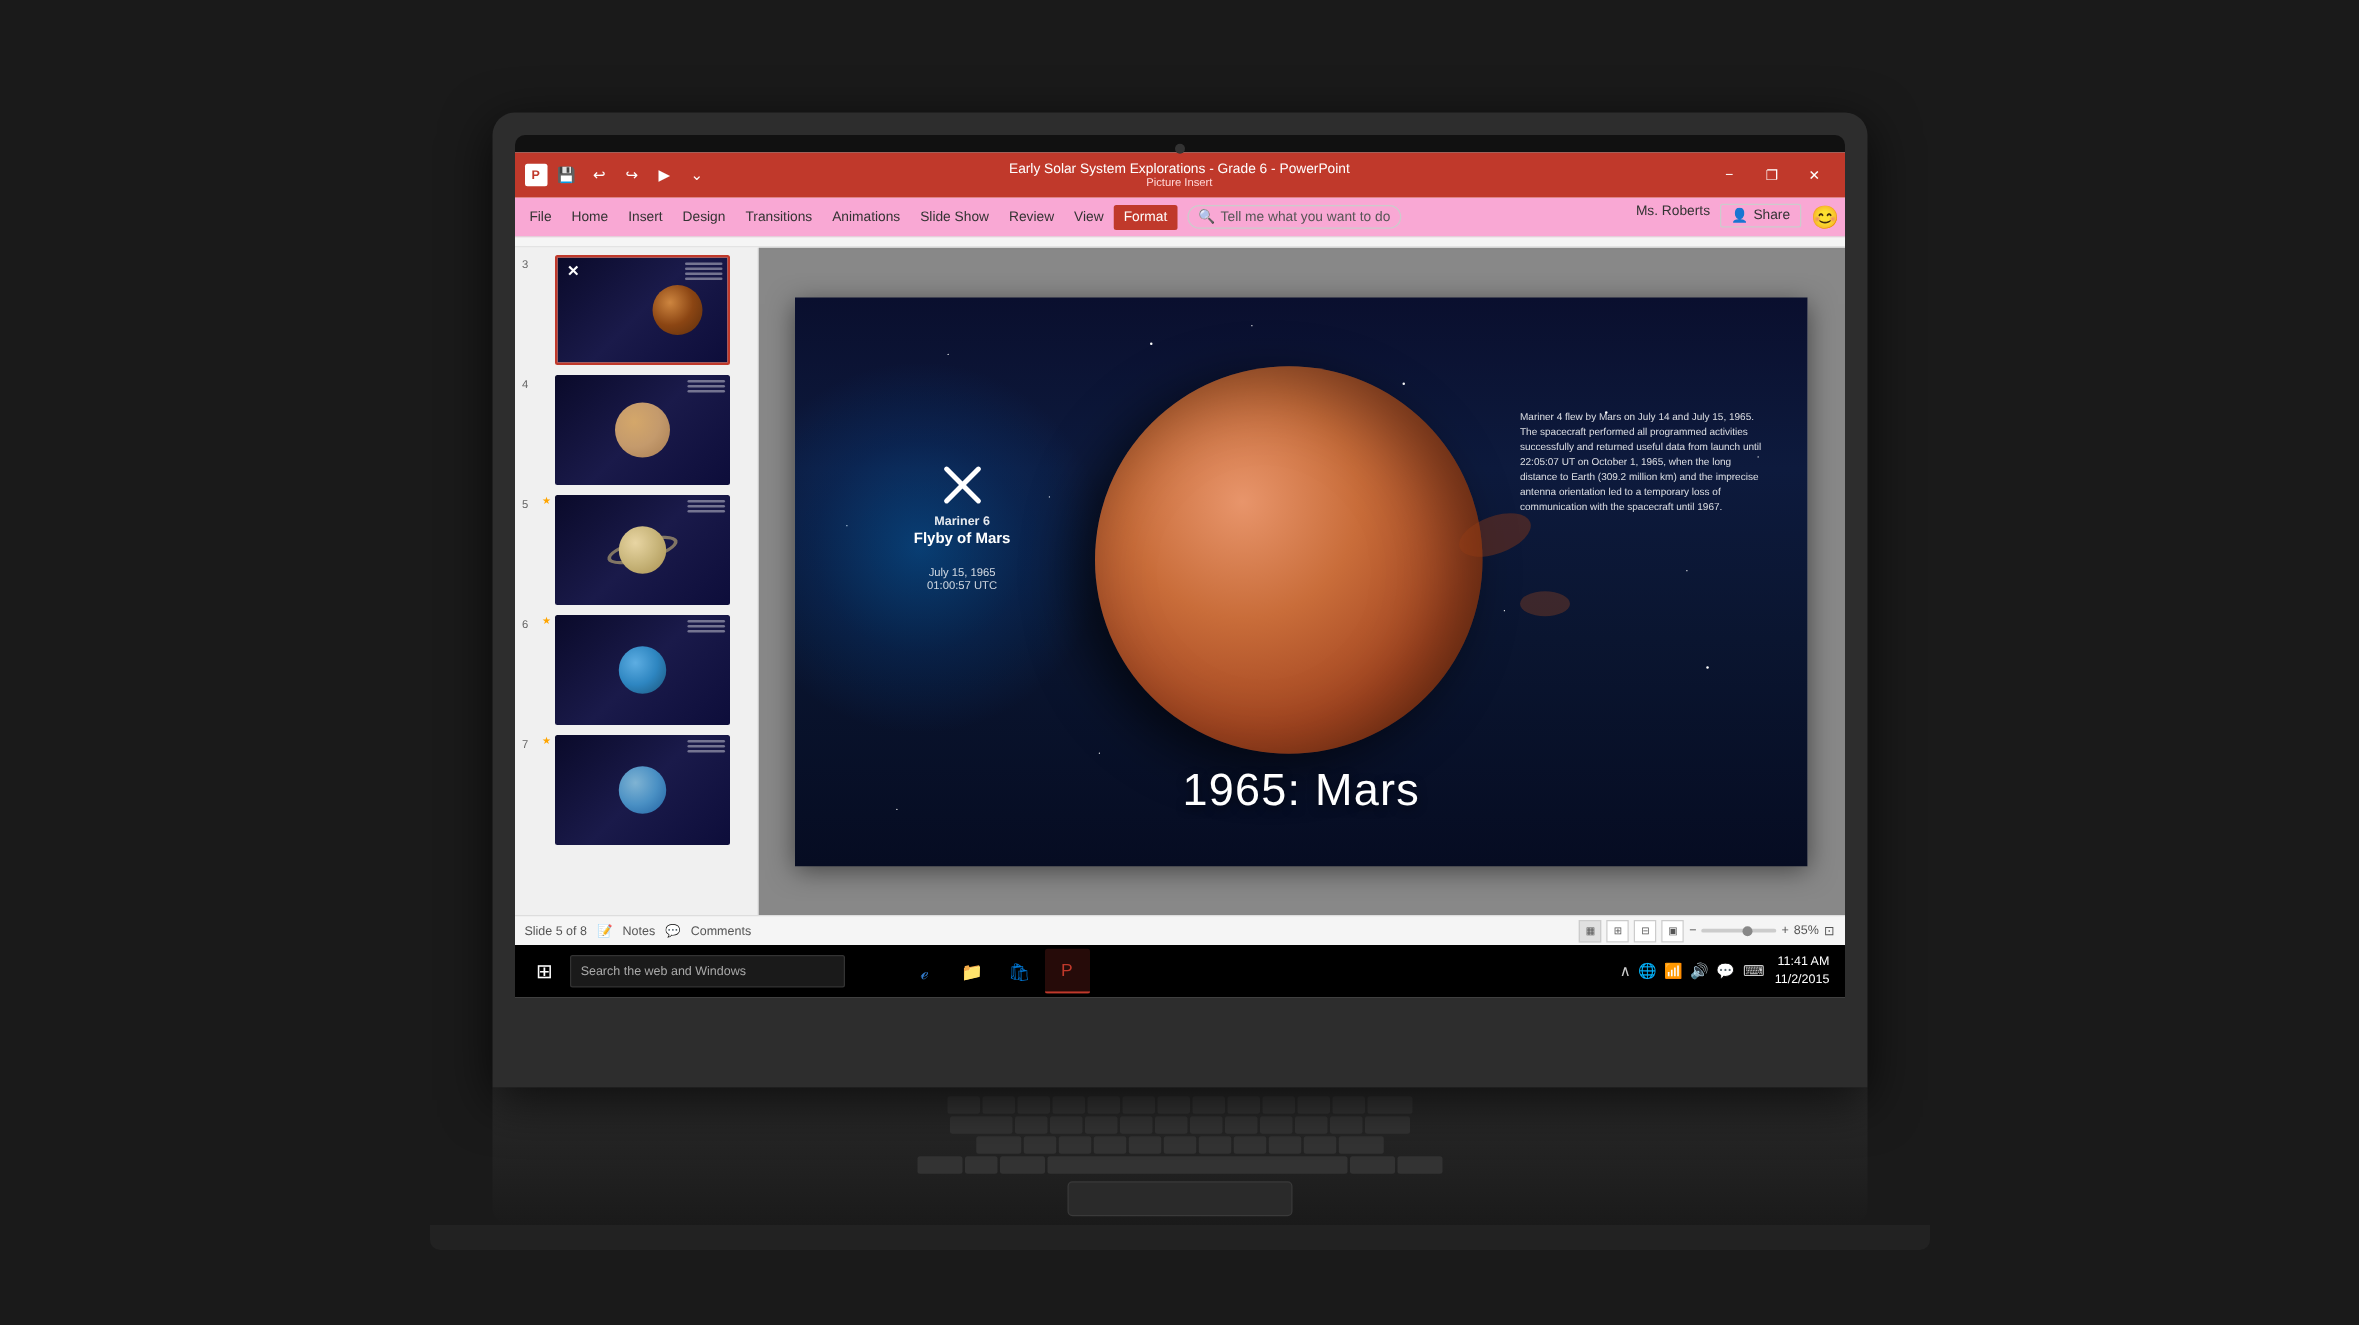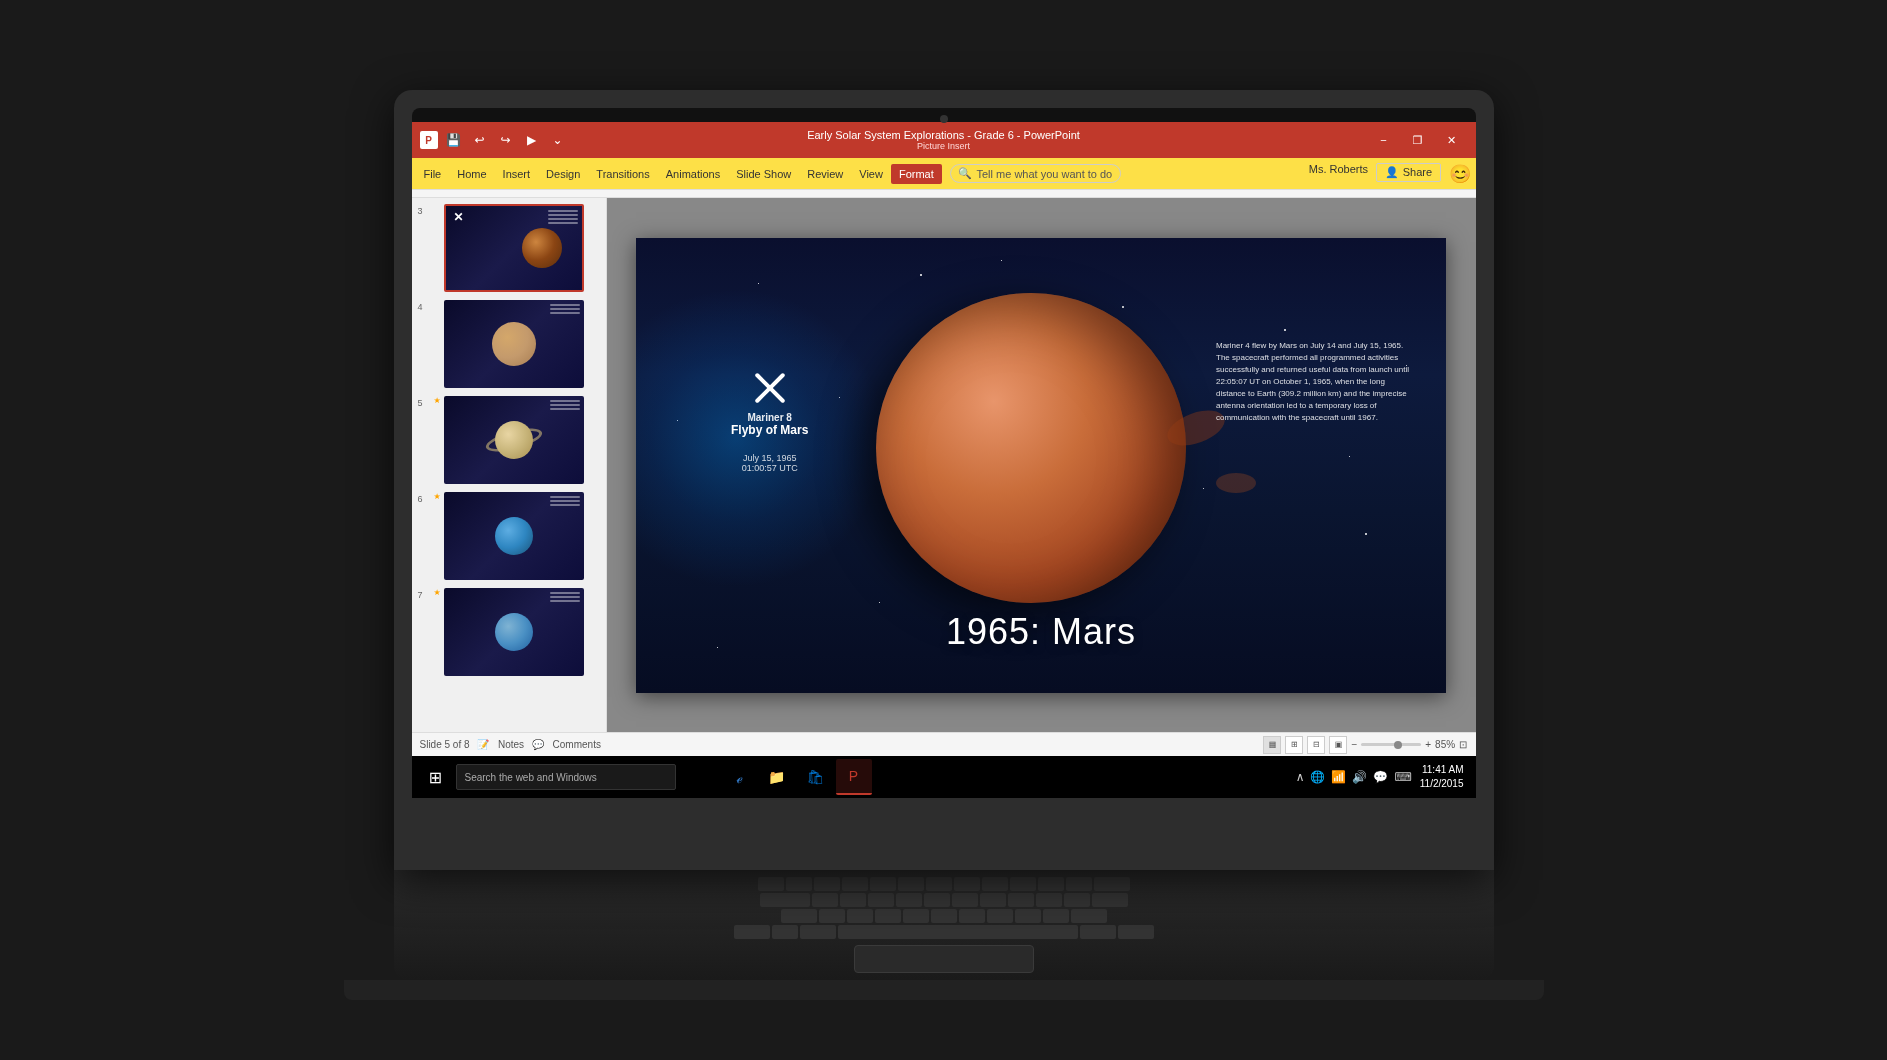--- a/index.html
+++ b/index.html
@@ -142,21 +142,21 @@
       color: #fff;
       font-size: 11px;
       display: flex;
       align-items: center;
       justify-content: center;
     }
 
     
     .menu-bar {
       height: 32px;
-      background: #fde047;
+      background: #f9a8d4;
       display: flex;
       align-items: center;
       padding: 0 4px;
       border-bottom: 1px solid #ddd;
       flex-shrink: 0;
     }
 
     .menu-item {
       padding: 4px 8px;
       font-size: 11px;
@@ -485,21 +485,21 @@
       font-weight: 300;
       white-space: nowrap;
       text-shadow: 0 2px 8px rgba(0,0,0,0.5);
       letter-spacing: 1px;
     }
 
     
     .slide-description {
       position: absolute;
       right: 30px;
-      top: 102px;
+      top: 90px;
       width: 200px;
       color: rgba(255,255,255,0.85);
       font-size: 8px;
       line-height: 1.5;
     }
 
     
     .status-bar {
       height: 24px;
       background: #f5f5f5;
@@ -894,21 +894,21 @@
               <div class="nebula"></div>
 
               <div class="mars-planet">
                 <div class="mars-detail-1"></div>
                 <div class="mars-detail-2"></div>
               </div>
 
               <div class="mariner-marker">
                 <div class="x-icon"></div>
                 <div class="mariner-label">
-                  <div class="mariner-name">Mariner 8</div>
+                  <div class="mariner-name">Mariner 6</div>
                   <div class="mariner-title">Flyby of Mars</div>
                   <div class="mariner-date">July 15, 1965</div>
                   <div class="mariner-time">01:00:57 UTC</div>
                 </div>
               </div>
 
               <div class="slide-title">1965: Mars</div>
 
               <div class="slide-description">Mariner 4 flew by Mars on July 14 and July 15, 1965. The spacecraft performed all programmed activities successfully and returned useful data from launch until 22:05:07 UT on October 1, 1965, when the long distance to Earth (309.2 million km) and the imprecise antenna orientation led to a temporary loss of communication with the spacecraft until 1967.</div>
 

